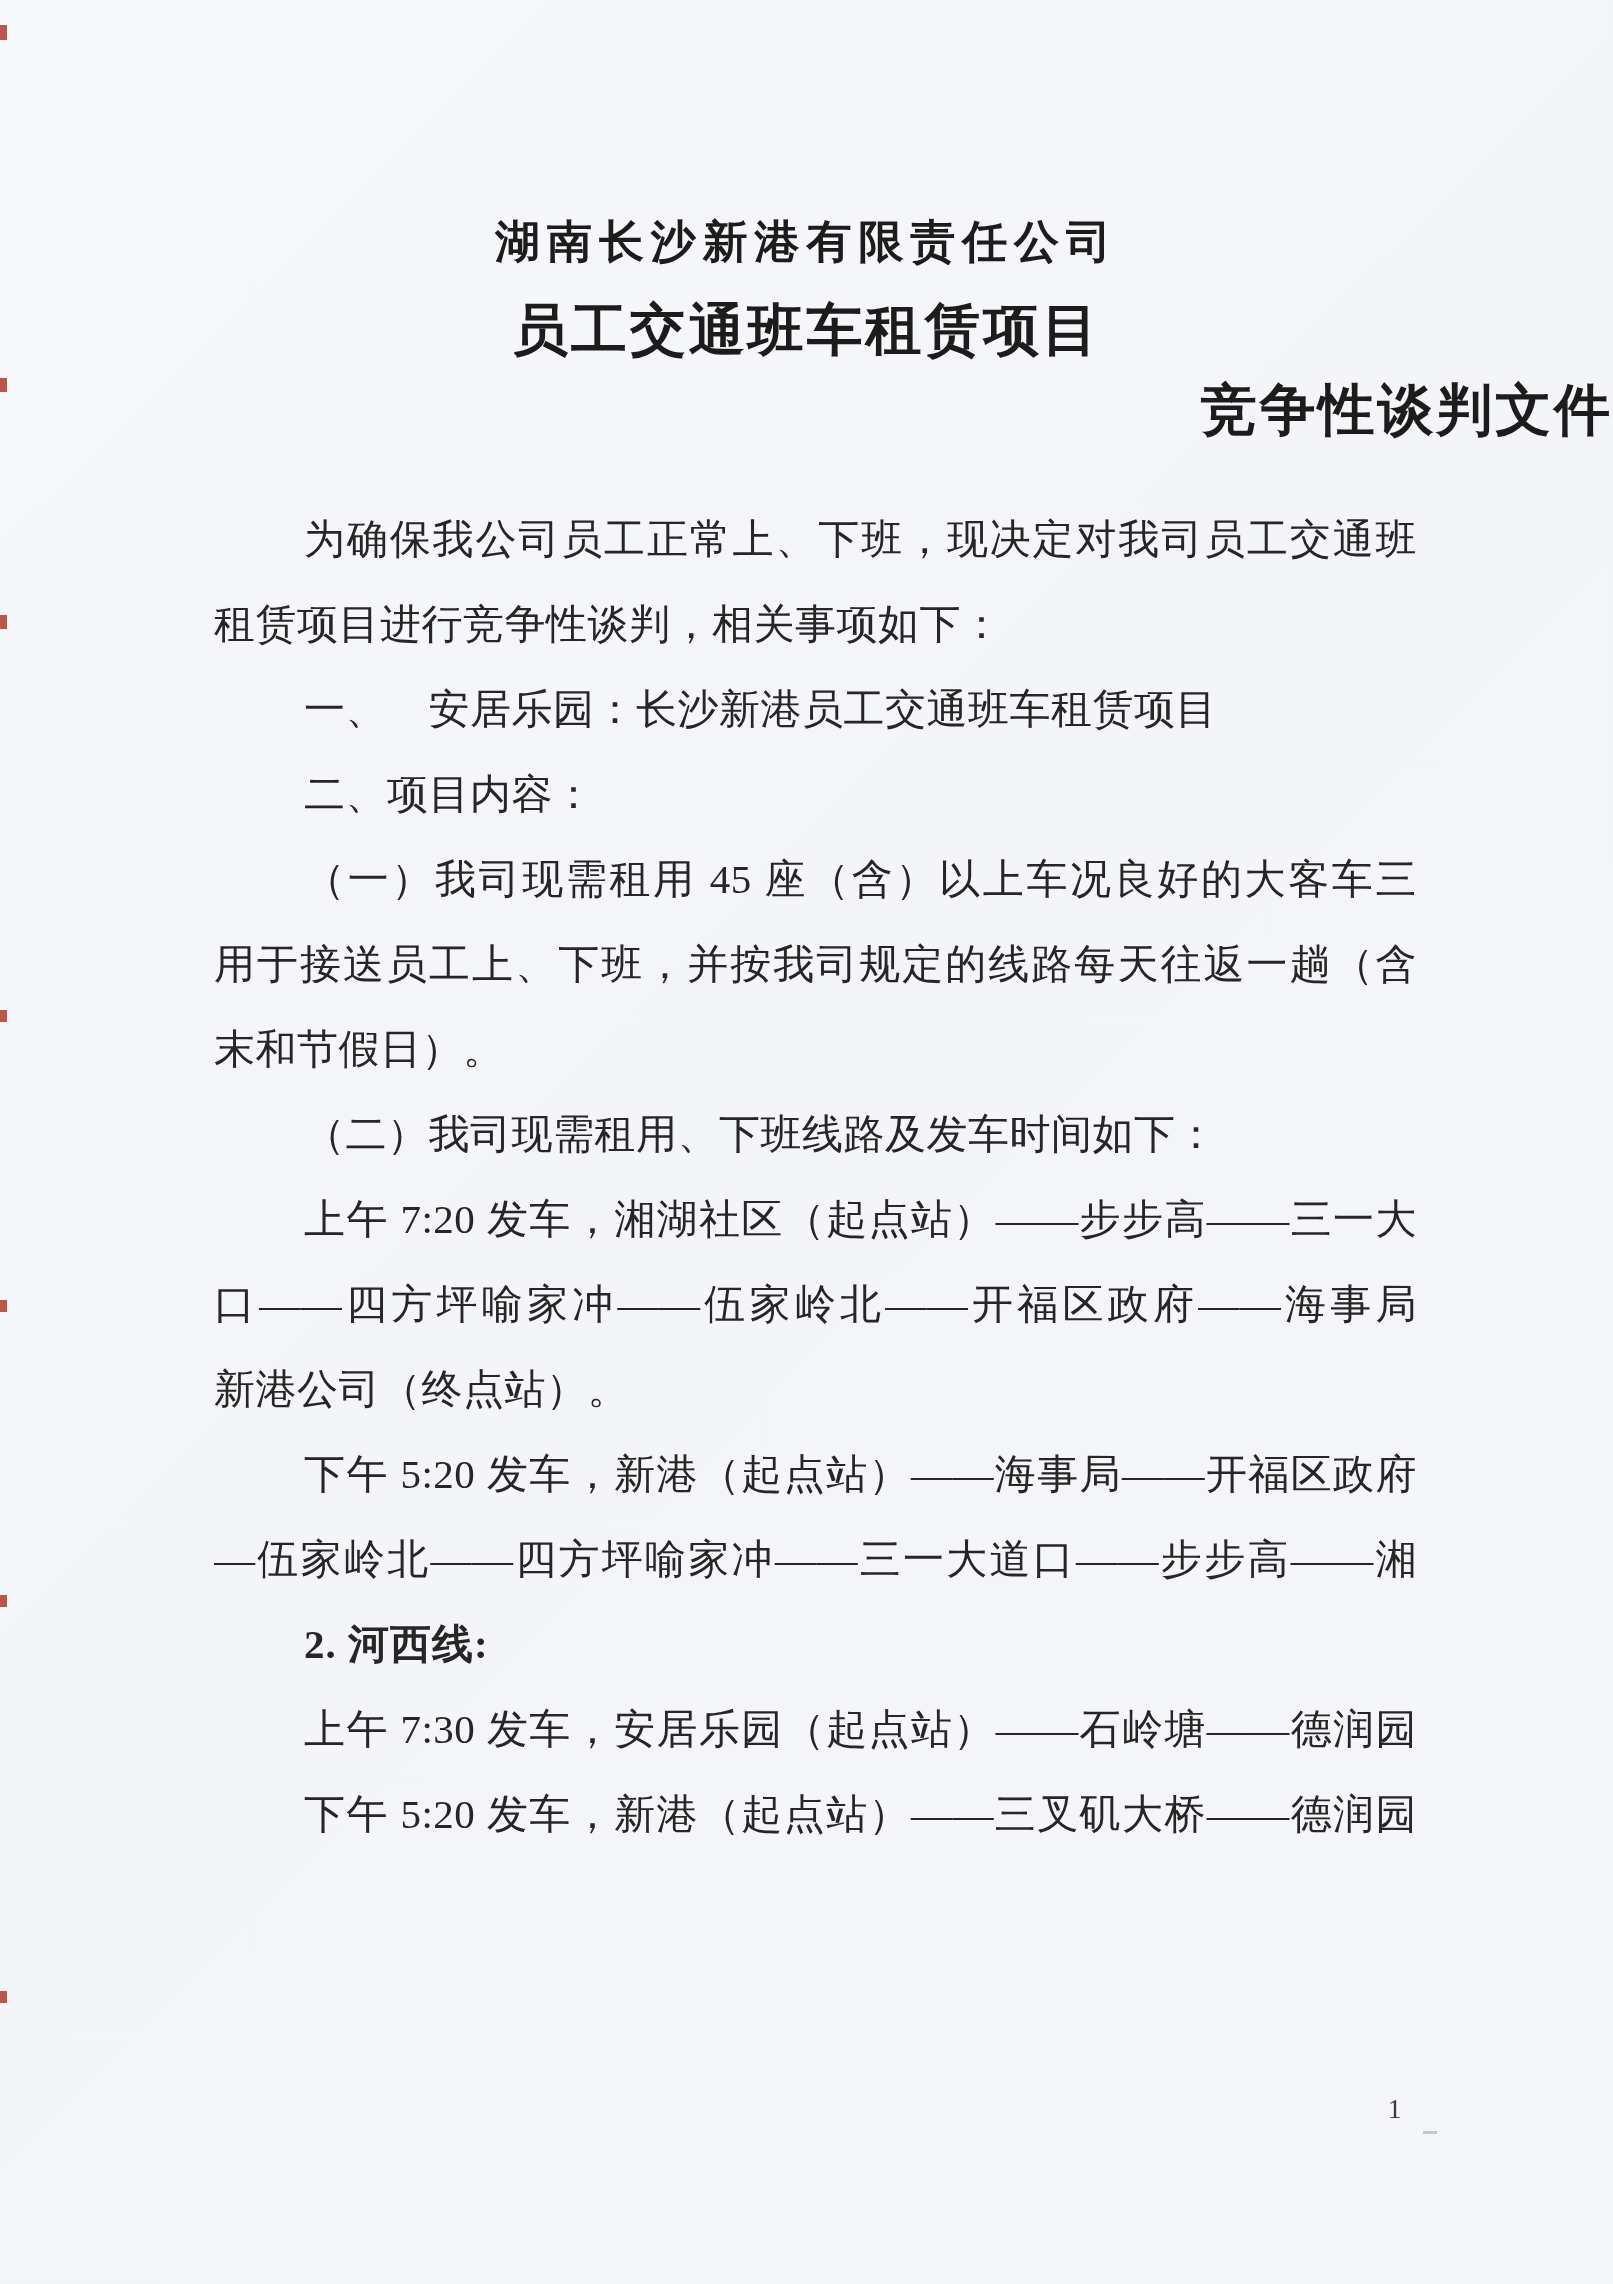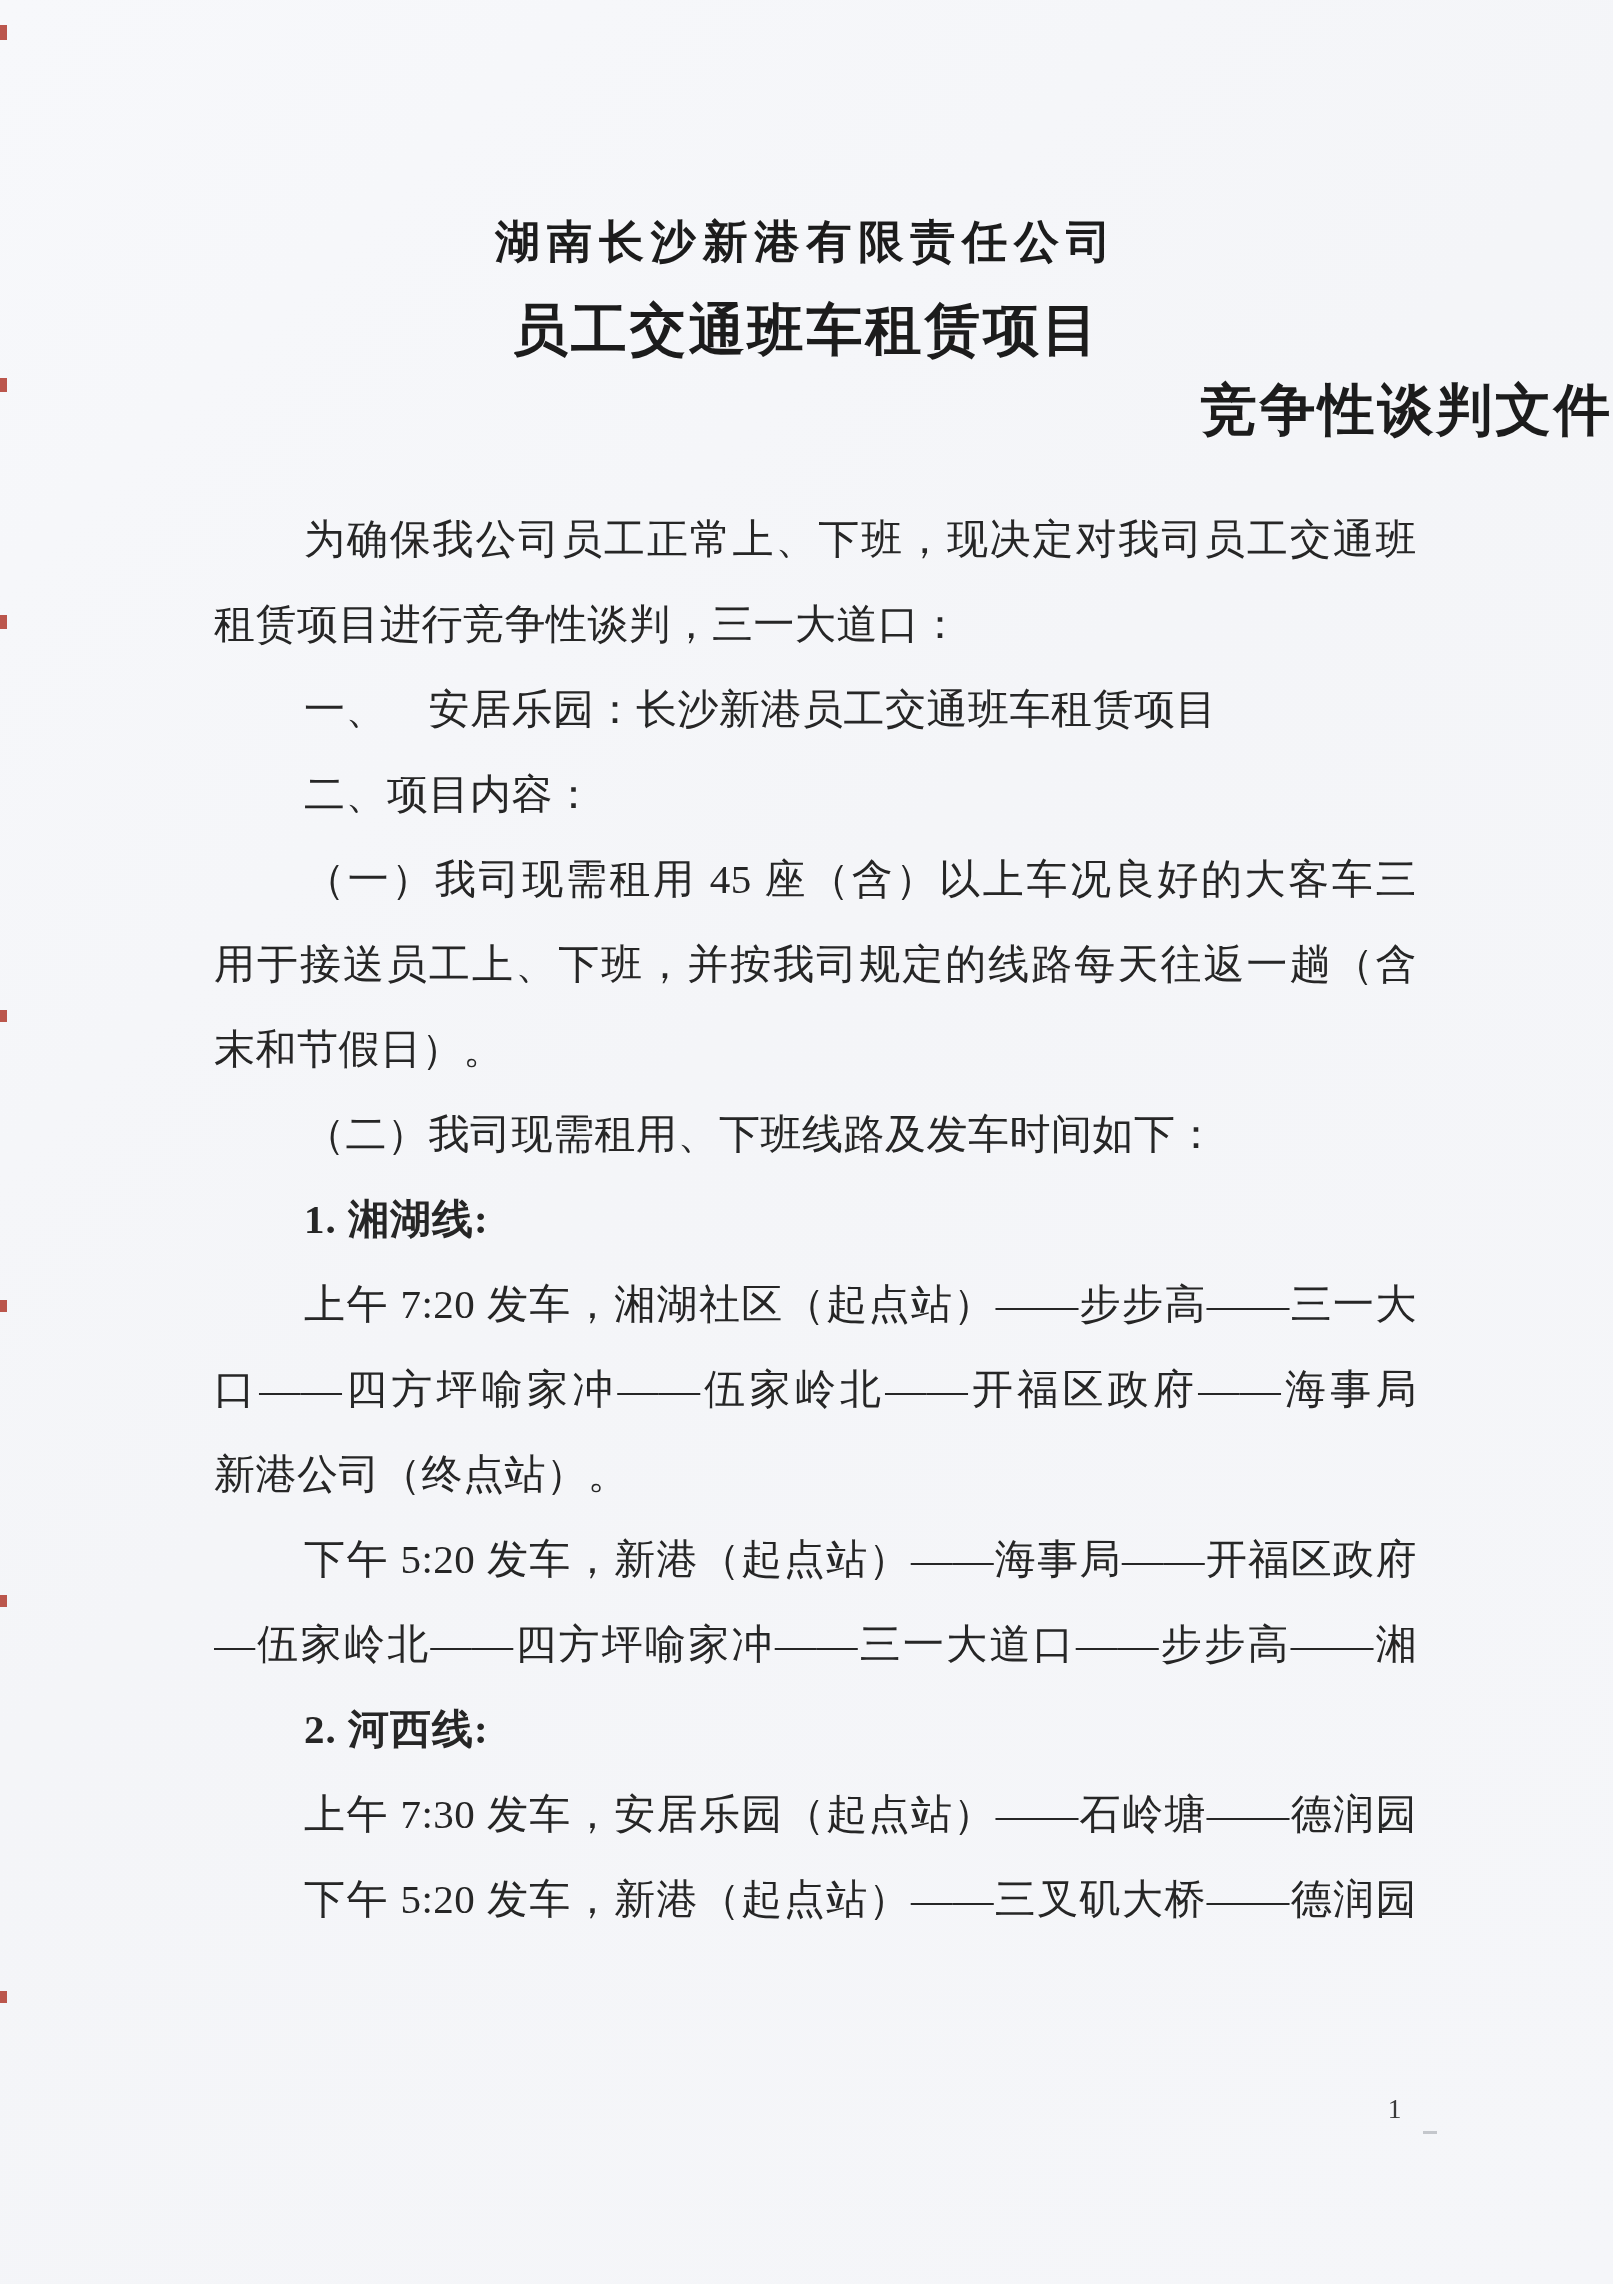--- a/index.html
+++ b/index.html
@@ -125,28 +125,27 @@
   <div class="edge-mark m5"></div>
   <div class="edge-mark m6"></div>
   <div class="edge-mark m7"></div>
 
   <div class="title-line title-1">湖南长沙新港有限责任公司</div>
   <div class="title-line title-2">员工交通班车租赁项目</div>
   <div class="title-line title-3">竞争性谈判文件</div>
 
   <div class="body-text">
     <div class="line indent fill">为确保我公司员工正常上、下班，现决定对我司员工交通班车</div>
-    <div class="line">租赁项目进行竞争性谈判，三一大道口：</div>
+    <div class="line">租赁项目进行竞争性谈判，相关事项如下：</div>
     <div class="line indent">一、　安居乐园：长沙新港员工交通班车租赁项目</div>
     <div class="line indent">二、项目内容：</div>
     <div class="line indent fill">（一）我司现需租用 45 座（含）以上车况良好的大客车三台，</div>
     <div class="line fill">用于接送员工上、下班，并按我司规定的线路每天往返一趟（含周</div>
     <div class="line">末和节假日）。</div>
     <div class="line indent">（二）我司现需租用、下班线路及发车时间如下：</div>
-    <div class="line indent bold">1. 湘湖线:</div>
     <div class="line indent fill">上午 7:20 发车，湘湖社区（起点站）——步步高——三一大道</div>
     <div class="line fill">口——四方坪喻家冲——伍家岭北——开福区政府——海事局——</div>
     <div class="line">新港公司（终点站）。</div>
     <div class="line indent fill">下午 5:20 发车，新港（起点站）——海事局——开福区政府—</div>
     <div class="line fill">—伍家岭北——四方坪喻家冲——三一大道口——步步高——湘湖</div>
     <div class="line indent bold">2. 河西线:</div>
     <div class="line indent fill">上午 7:30 发车，安居乐园（起点站）——石岭塘——德润园—</div>
     <div class="line indent fill">下午 5:20 发车，新港（起点站）——三叉矶大桥——德润园—</div>
   </div>
 

